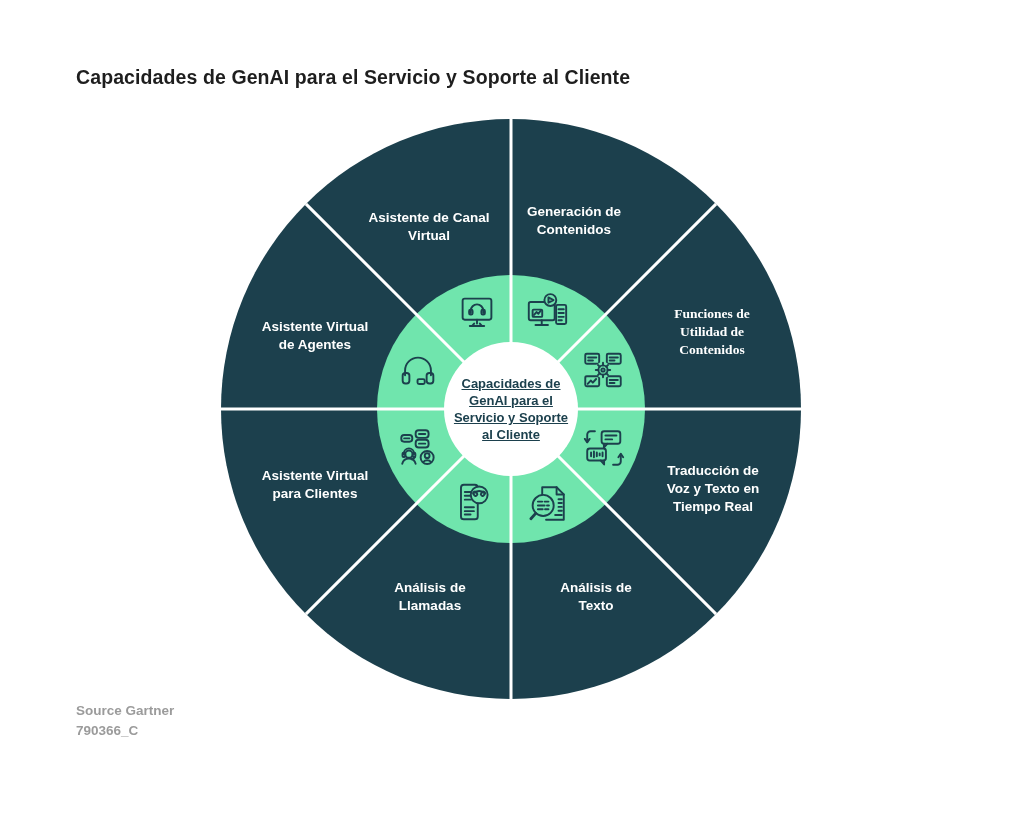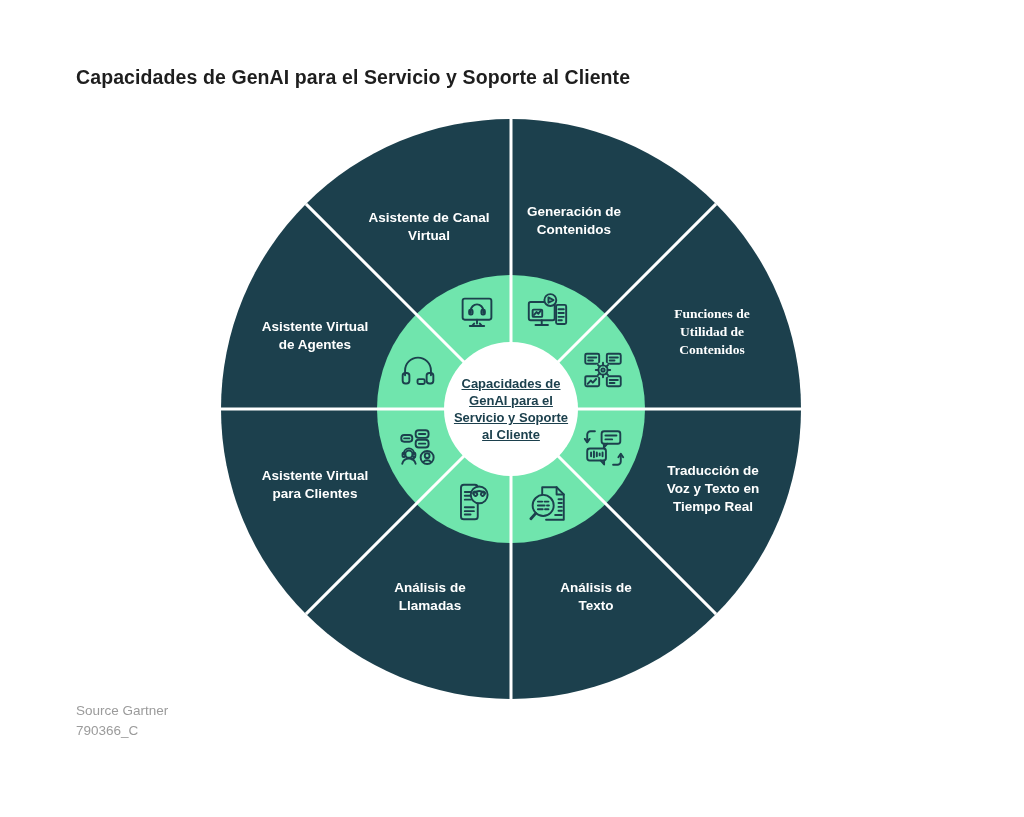--- a/index.html
+++ b/index.html
@@ -23,21 +23,21 @@
   .seg-label{position:absolute;transform:translate(-50%,-50%);text-align:center;color:#fff;
     font-weight:700;font-size:13.5px;line-height:1.32;white-space:pre-line;}
   .center-label{position:absolute;left:511px;top:409px;transform:translate(-50%,-50%);
     text-align:center;color:var(--dark);font-weight:700;font-size:13px;line-height:17px;white-space:pre-line;text-decoration:underline;}
   .icon{position:absolute;transform:translate(-50%,-50%);width:46px;height:46px;}
   .icon svg{display:block;}
   .icon svg *{stroke:var(--dark);fill:none;stroke-width:2;stroke-linecap:round;stroke-linejoin:round;}
   .icon svg .fill-green{fill:var(--green);}
   .icon svg .no-stroke{stroke:none;}
   .icon svg .thick{stroke-width:3;}
-  .source{position:absolute;left:76px;top:701px;color:var(--source);font-weight:400;
+  .source{position:absolute;left:76px;top:701px;color:var(--source);font-weight:700;
     font-size:13.5px;line-height:20px;}
 </style>
 </head>
 <body>
 
 <div class="page">
 
   <div class="title">Capacidades de GenAI para el Servicio y Soporte al Cliente</div>
 
   <svg class="wheel-svg" width="1024" height="817" viewBox="0 0 1024 817">

